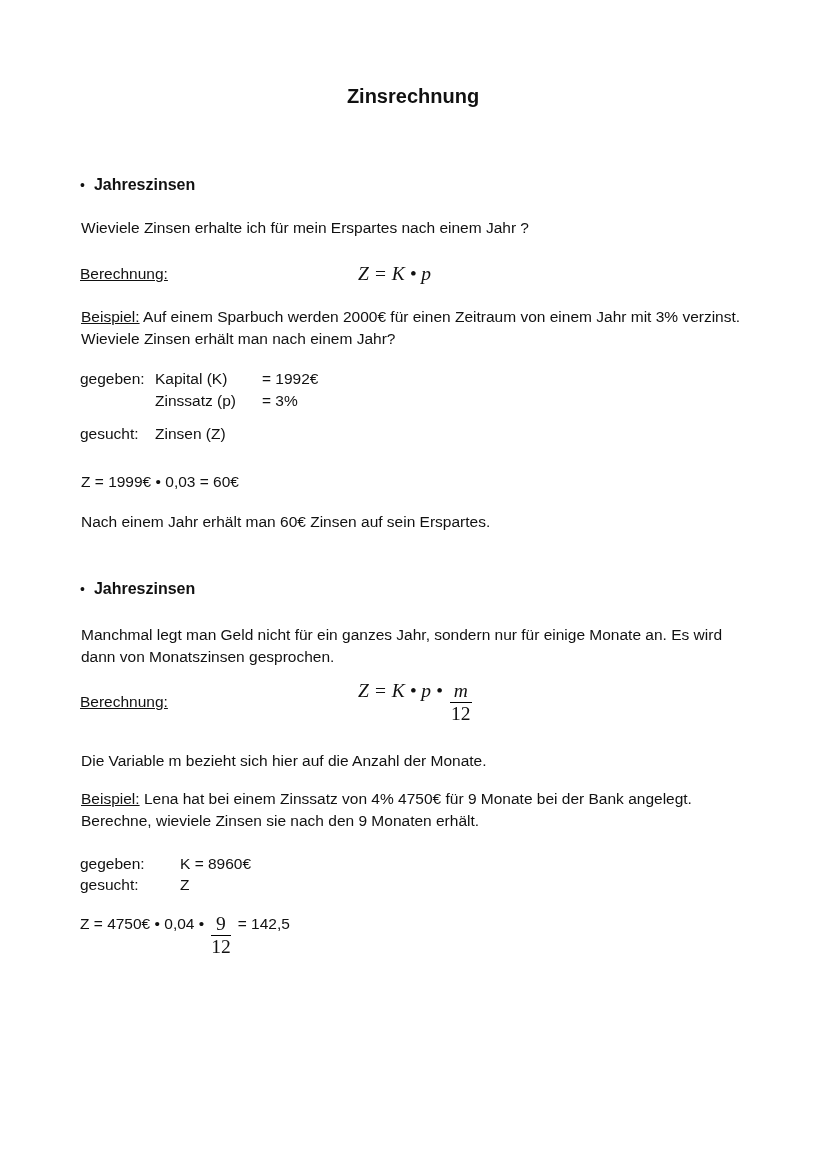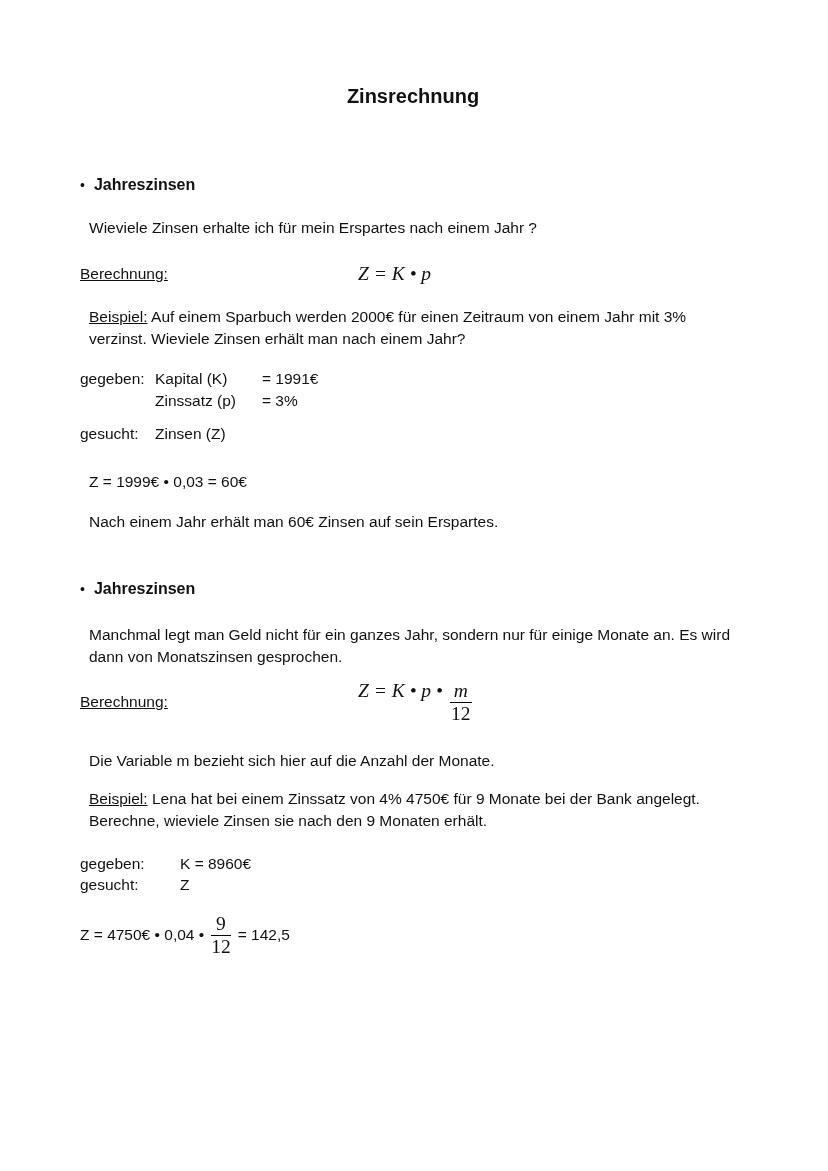--- a/index.html
+++ b/index.html
@@ -32,21 +32,21 @@
     line-height: 22px;
   }
   .section-heading .bullet {
     font-weight: normal;
     font-size: 14px;
     margin-right: 9px;
   }
   .sh1 { margin: 0 0 21px 0; }
   .sh2 { margin: 0 0 24px 0; }
 
-  .para { margin: 9px; }
+  .para { margin: 1px; }
   .intro1 { margin-bottom: 22px; }
   .example1 { margin-bottom: 18px; }
   .calc-text1 { margin-bottom: 18px; }
   .result1 { margin-bottom: 45px; }
   .intro2 { margin-bottom: 12px; }
   .var-note { margin-bottom: 16px; }
   .example2 { margin-bottom: 21px; }
   .result2 { margin-bottom: 0; }
 
   .u-label { text-decoration: underline; }
@@ -96,21 +96,21 @@
   .given-row .col-label { width: 75px; flex-shrink: 0; }
   .given-row .col-key { width: 107px; flex-shrink: 0; }
   .sought-row { margin-bottom: 26px; }
 
   .given2-block { margin-bottom: 18px; }
   .given2-row { display: flex; line-height: 21px; }
   .given2-row .col-label { width: 100px; flex-shrink: 0; }
 
   .calc-line {
     display: flex;
-    align-items: center;
+    align-items: flex-start;
     gap: 7px;
     margin-bottom: 24px;
   }
 </style>
 </head>
 <body>
 
 <div class="page">
 
   <div class="title">Zinsrechnung</div>
@@ -128,21 +128,21 @@
 
   <p class="para example1">
     <span class="u-label">Beispiel:</span>
     <span>Auf einem Sparbuch werden 2000€ für einen Zeitraum von einem Jahr mit 3% verzinst. Wieviele Zinsen erhält man nach einem Jahr?</span>
   </p>
 
   <div class="given-block">
     <div class="given-row">
       <span class="col-label">gegeben:</span>
       <span class="col-key">Kapital (K)</span>
-      <span class="col-val">= 1991€</span>
+      <span class="col-val">= 1992€</span>
     </div>
     <div class="given-row">
       <span class="col-label"></span>
       <span class="col-key">Zinssatz (p)</span>
       <span class="col-val">= 3%</span>
     </div>
   </div>
 
   <div class="given-row sought-row">
     <span class="col-label">gesucht:</span>

